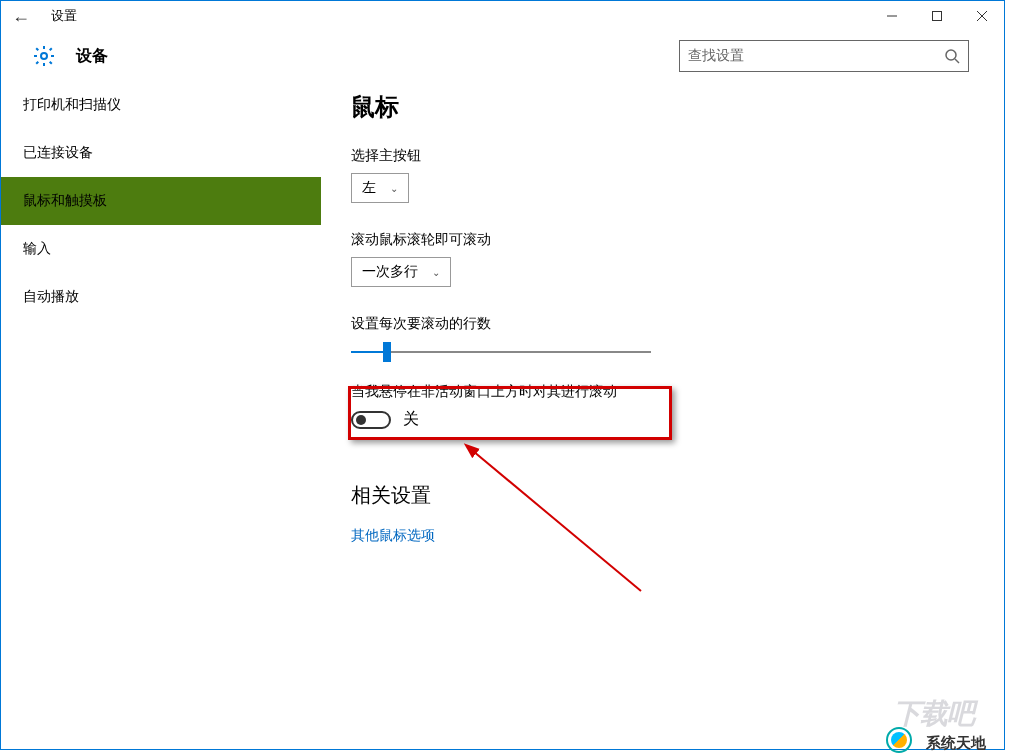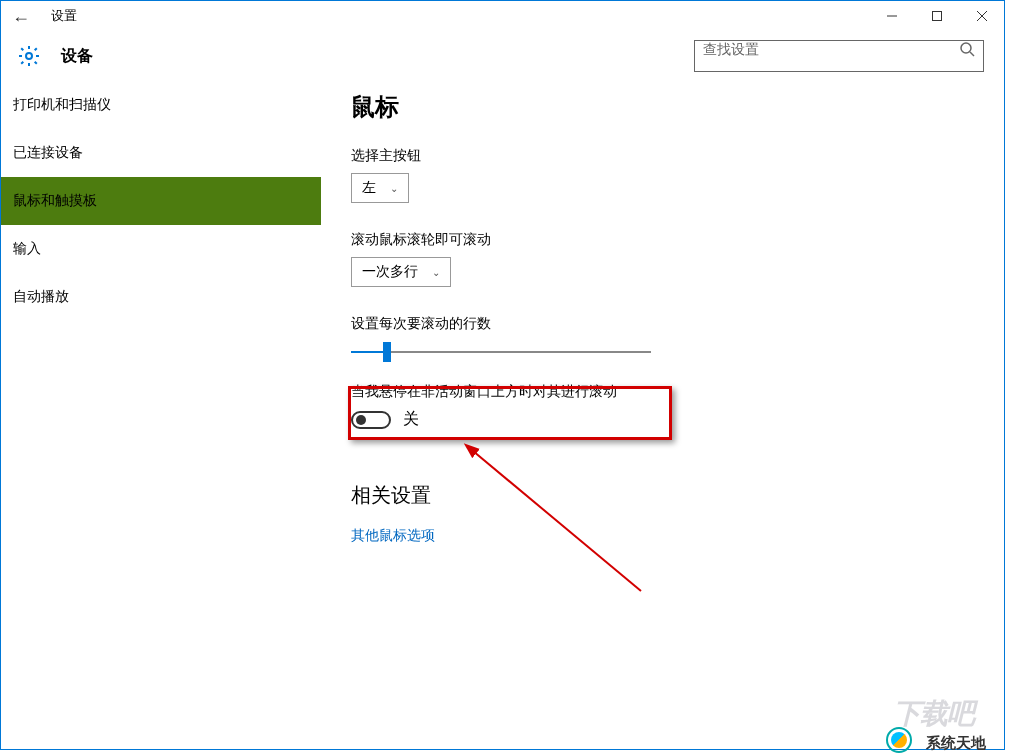--- a/index.html
+++ b/index.html
@@ -7,31 +7,31 @@
 
 .window { width: 1005px; height: 750px; border: 1px solid #0078d7; position: relative; background: #fff; }
 
 .titlebar { height: 30px; display: flex; align-items: center; }
 .titlebar .back { width: 40px; text-align: center; font-size: 18px; color: #333; cursor: pointer; }
 .titlebar .title { font-size: 13px; margin-left: 10px; }
 .titlebar .spacer { flex: 1; }
 .titlebar .winbtn { width: 45px; height: 30px; display: flex; align-items: center; justify-content: center; font-size: 12px; color: #333; cursor: pointer; }
 .winbtn svg { width: 10px; height: 10px; stroke: #333; stroke-width: 1; fill: none; }
 
-.header { height: 50px; display: flex; align-items: center; padding: 0 12px; }
+.header { height: 50px; display: flex; align-items: center; padding: 0 27px; }
 .gear { width: 24px; height: 24px; margin-left: 4px; }
 .header .section { font-size: 16px; font-weight: 600; margin-left: 20px; }
 .header .spacer2 { flex: 1; }
-.searchbox { width: 290px; height: 32px; border: 1.5px solid #666; display: flex; align-items: flex-start; padding: 0 8px; margin-right: 8px; }
+.searchbox { width: 290px; height: 32px; border: 1.5px solid #666; display: flex; align-items: center; padding: 0 8px; margin-right: 8px; }
 .searchbox .placeholder { color: #666; font-size: 14px; flex: 1; }
 .searchbox .sicon { width: 16px; height: 16px; }
 
 .body { display: flex; height: calc(100% - 80px); }
 .sidebar { width: 320px; }
-.sidebar .item { height: 48px; display: flex; align-items: center; padding-left: 12px; font-size: 14px; cursor: pointer; }
+.sidebar .item { height: 48px; display: flex; align-items: center; padding-left: 22px; font-size: 14px; cursor: pointer; }
 .sidebar .item.active { background: #4d7c0f; color: #000; }
 
 .main { flex: 1; padding: 10px 20px 0 30px; position: relative; }
 .main h1 { font-size: 24px; font-weight: 700; margin-bottom: 24px; }
 .label { font-size: 14px; margin-bottom: 8px; }
 .select { display: inline-flex; align-items: center; border: 1.5px solid #999; height: 30px; padding: 0 10px; font-size: 14px; margin-bottom: 28px; cursor: pointer; }
 .select .chev { margin-left: 14px; font-size: 10px; color: #555; }
 
 .slider-track { width: 300px; height: 2px; background: #888; position: relative; margin: 18px 0 30px 0; }
 .slider-fill { position: absolute; left: 0; top: 0; height: 2px; width: 36px; background: #0078d7; }

